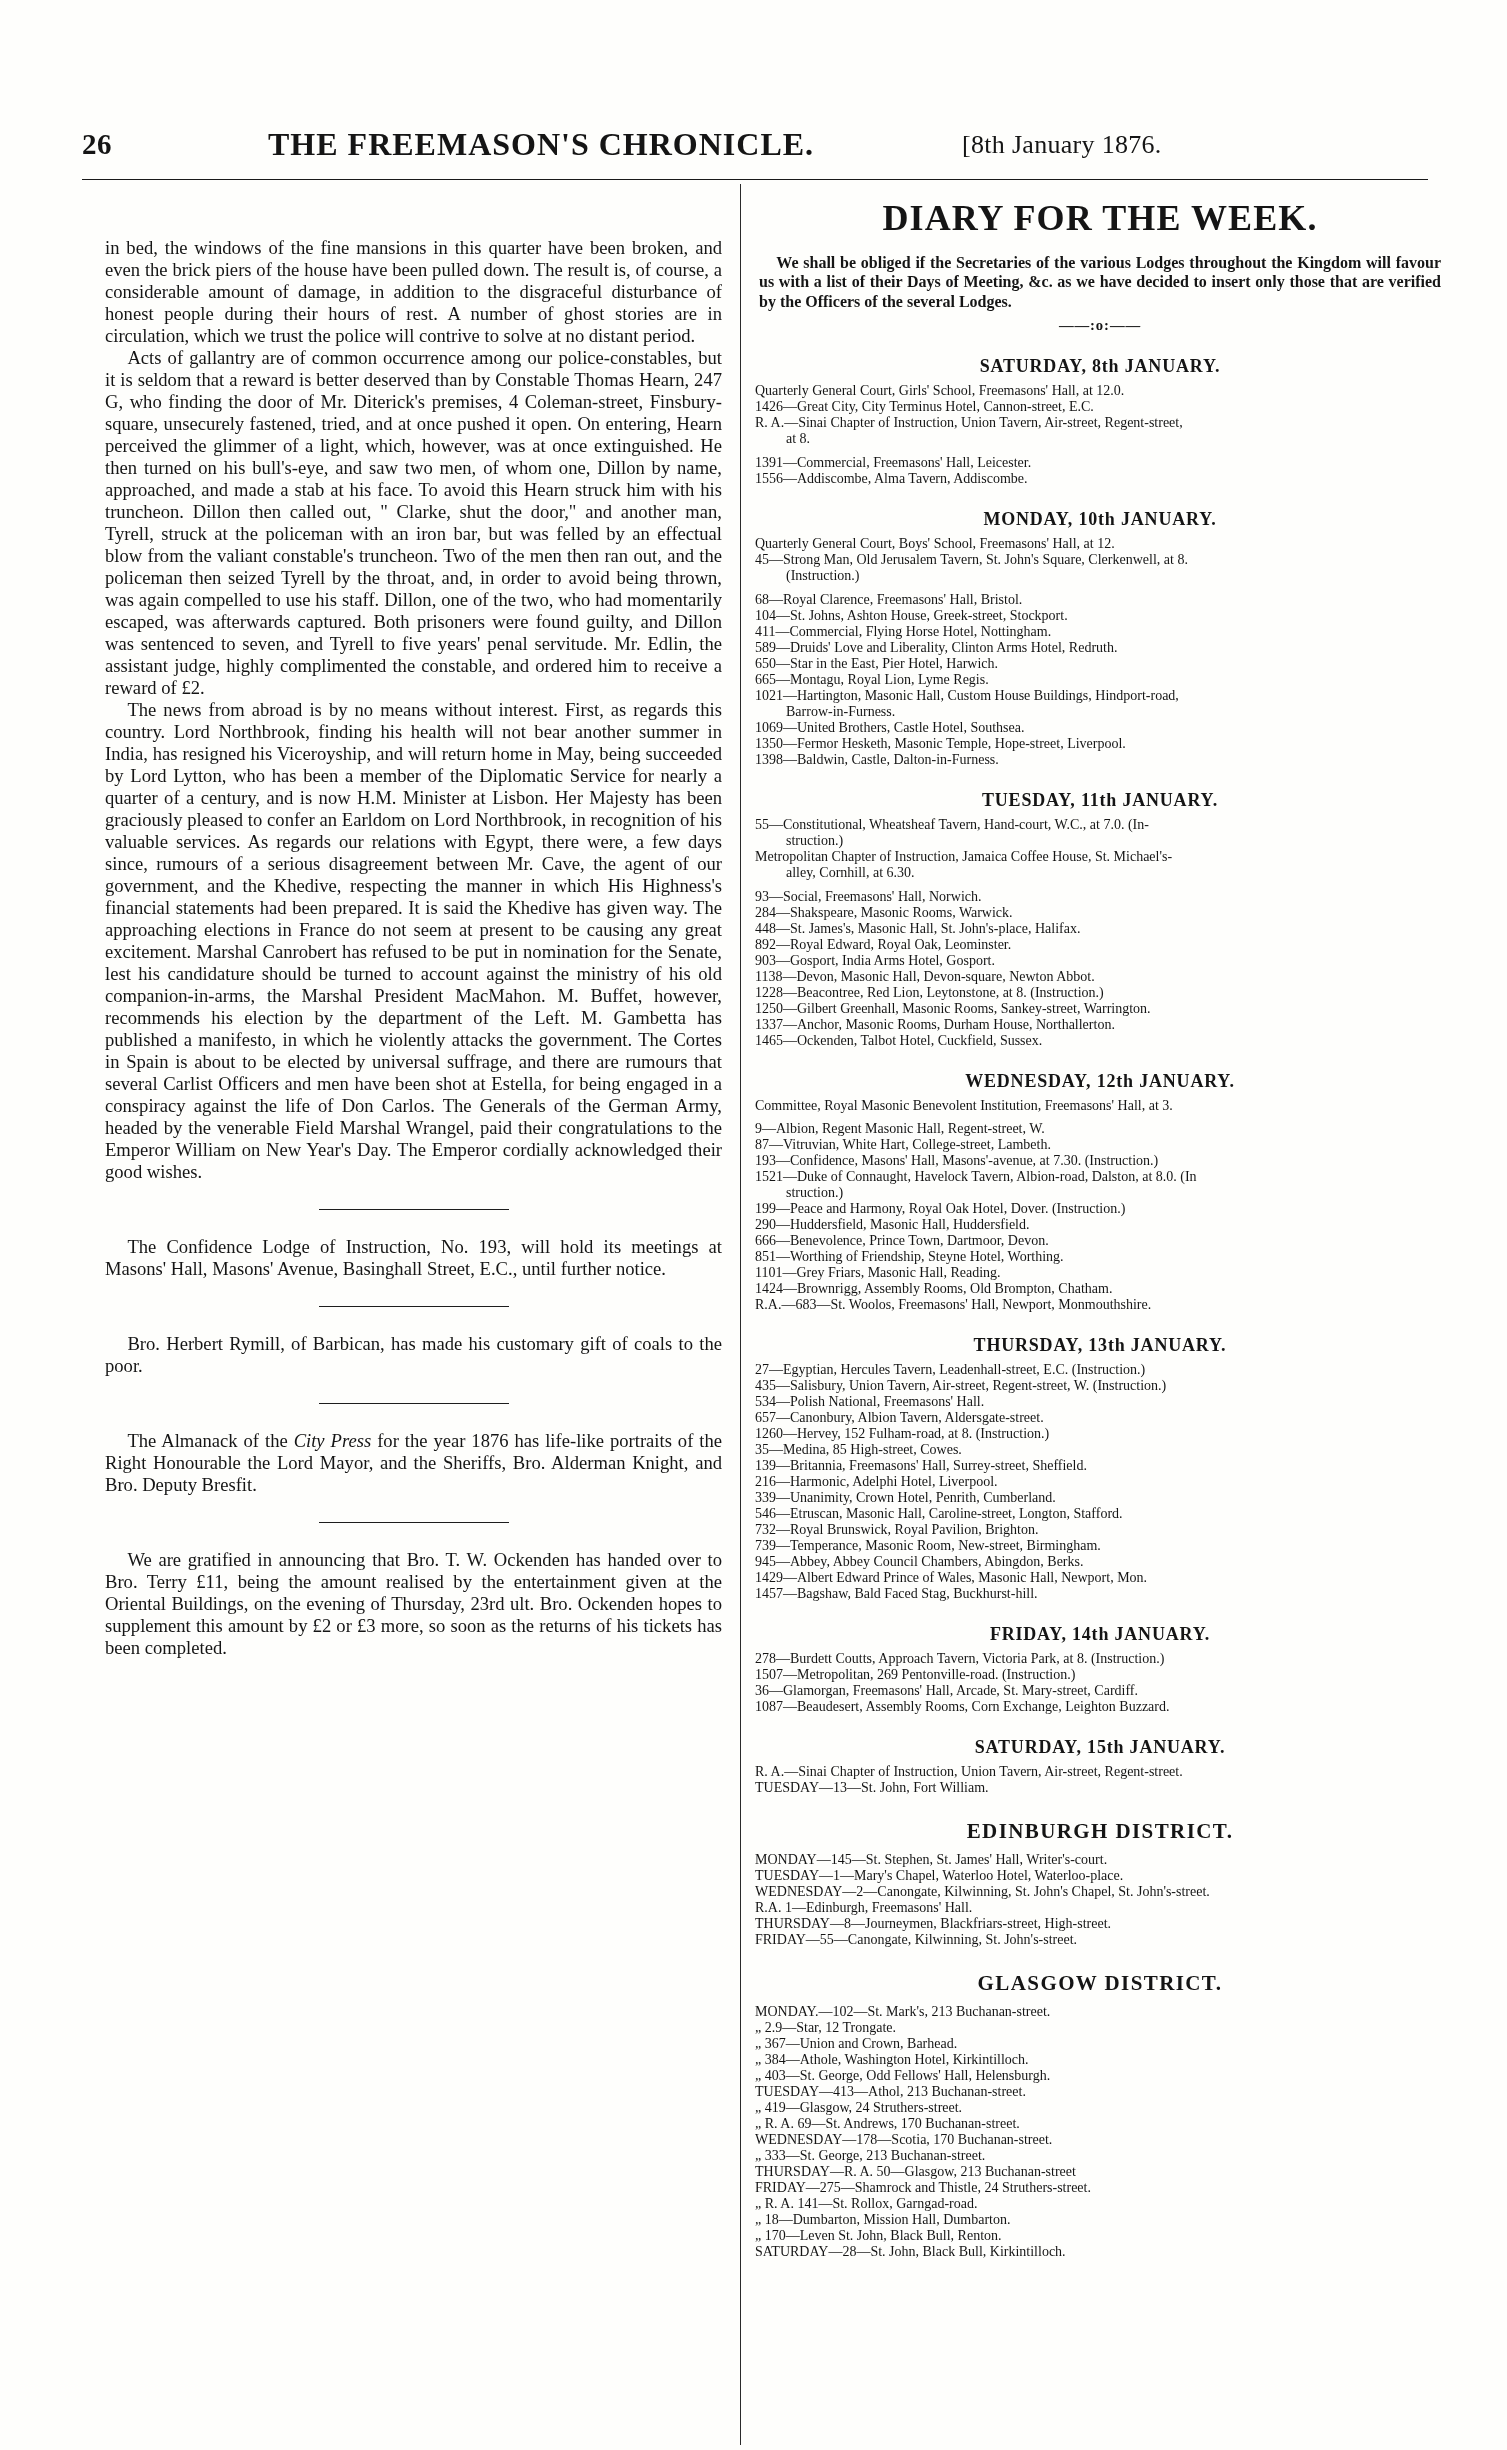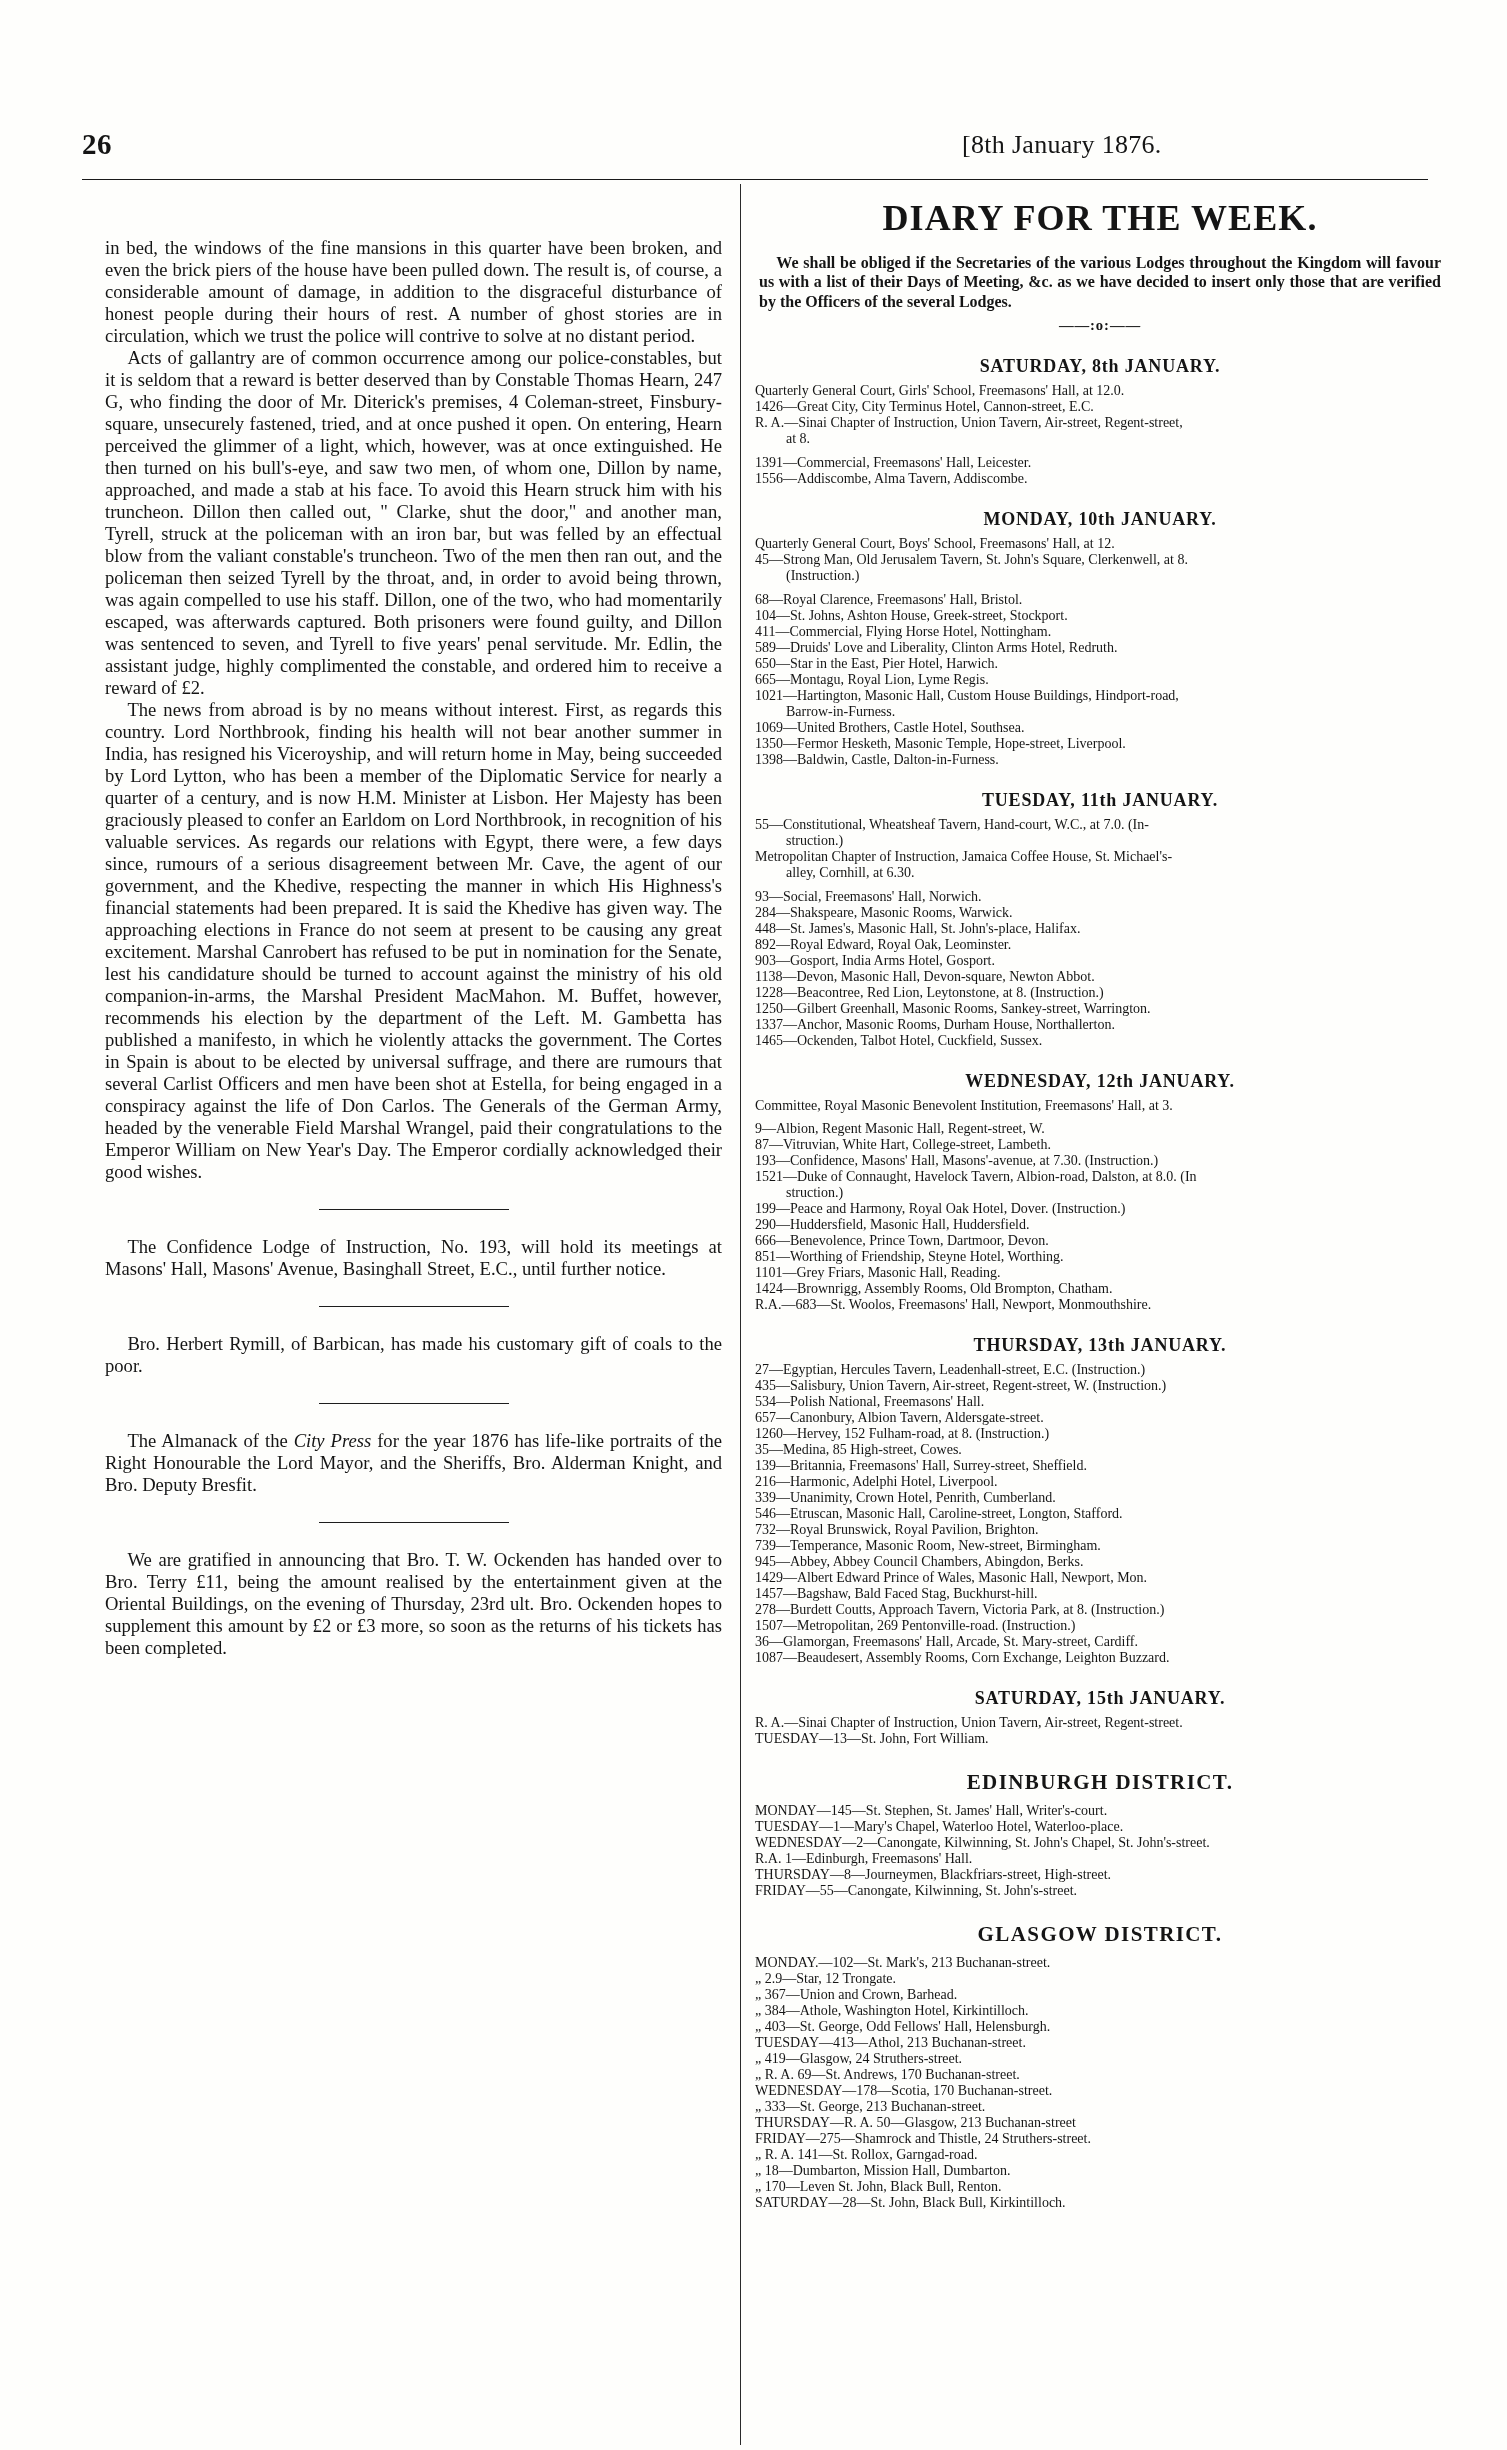--- a/index.html
+++ b/index.html
@@ -86,20 +86,21 @@
   .entry.blankline{height:7.8px;}
   .ital{font-style:italic;}
 </style>
 </head>
 <body>
 
 <div class="page">
 
   <div class="masthead">
     <span class="folio">26</span>
+    <span class="masthead-title">THE FREEMASON'S CHRONICLE.</span>
     <span class="masthead-date">[8th January 1876.</span>
   </div>
   <div class="rule-top"></div>
   <div class="col-divider"></div>
 
   <div class="col-left">
     <p class="noindent">in bed, the windows of the fine mansions in this quarter have been broken, and even the brick piers of the house have been pulled down. The result is, of course, a considerable amount of damage, in addition to the disgraceful disturbance of honest people during their hours of rest. A number of ghost stories are in circulation, which we trust the police will contrive to solve at no distant period.</p>
     <p>Acts of gallantry are of common occurrence among our police-constables, but it is seldom that a reward is better deserved than by Constable Thomas Hearn, 247 G, who finding the door of Mr. Diterick's premises, 4 Coleman-street, Finsbury-square, unsecurely fastened, tried, and at once pushed it open. On entering, Hearn perceived the glimmer of a light, which, however, was at once extinguished. He then turned on his bull's-eye, and saw two men, of whom one, Dillon by name, approached, and made a stab at his face. To avoid this Hearn struck him with his truncheon. Dillon then called out, " Clarke, shut the door," and another man, Tyrell, struck at the policeman with an iron bar, but was felled by an effectual blow from the valiant constable's truncheon. Two of the men then ran out, and the policeman then seized Tyrell by the throat, and, in order to avoid being thrown, was again compelled to use his staff. Dillon, one of the two, who had momentarily escaped, was afterwards captured. Both prisoners were found guilty, and Dillon was sentenced to seven, and Tyrell to five years' penal servitude. Mr. Edlin, the assistant judge, highly complimented the constable, and ordered him to receive a reward of £2.</p>
     <p>The news from abroad is by no means without interest. First, as regards this country. Lord Northbrook, finding his health will not bear another summer in India, has resigned his Viceroyship, and will return home in May, being succeeded by Lord Lytton, who has been a member of the Diplomatic Service for nearly a quarter of a century, and is now H.M. Minister at Lisbon. Her Majesty has been graciously pleased to confer an Earldom on Lord Northbrook, in recognition of his valuable services. As regards our relations with Egypt, there were, a few days since, rumours of a serious disagreement between Mr. Cave, the agent of our government, and the Khedive, respecting the manner in which His Highness's financial statements had been prepared. It is said the Khedive has given way. The approaching elections in France do not seem at present to be causing any great excitement. Marshal Canrobert has refused to be put in nomination for the Senate, lest his candidature should be turned to account against the ministry of his old companion-in-arms, the Marshal President MacMahon. M. Buffet, however, recommends his election by the department of the Left. M. Gambetta has published a manifesto, in which he violently attacks the government. The Cortes in Spain is about to be elected by universal suffrage, and there are rumours that several Carlist Officers and men have been shot at Estella, for being engaged in a conspiracy against the life of Don Carlos. The Generals of the German Army, headed by the venerable Field Marshal Wrangel, paid their congratulations to the Emperor William on New Year's Day. The Emperor cordially acknowledged their good wishes.</p>
 
@@ -196,20 +197,21 @@
           <div class="entry">139—Britannia, Freemasons' Hall, Surrey-street, Sheffield.</div>
           <div class="entry">216—Harmonic, Adelphi Hotel, Liverpool.</div>
           <div class="entry">339—Unanimity, Crown Hotel, Penrith, Cumberland.</div>
           <div class="entry">546—Etruscan, Masonic Hall, Caroline-street, Longton, Stafford.</div>
           <div class="entry">732—Royal Brunswick, Royal Pavilion, Brighton.</div>
           <div class="entry">739—Temperance, Masonic Room, New-street, Birmingham.</div>
           <div class="entry">945—Abbey, Abbey Council Chambers, Abingdon, Berks.</div>
           <div class="entry">1429—Albert Edward Prince of Wales, Masonic Hall, Newport, Mon.</div>
           <div class="entry">1457—Bagshaw, Bald Faced Stag, Buckhurst-hill.</div>
         </div>
+        <div class="day-head">FRIDAY, 14th JANUARY.</div>
         <div class="entries">
           <div class="entry">278—Burdett Coutts, Approach Tavern, Victoria Park, at 8.   (Instruction.)</div>
           <div class="entry">1507—Metropolitan, 269 Pentonville-road.   (Instruction.)</div>
           <div class="entry">36—Glamorgan, Freemasons' Hall, Arcade, St. Mary-street, Cardiff.</div>
           <div class="entry">1087—Beaudesert, Assembly Rooms, Corn Exchange, Leighton Buzzard.</div>
         </div>
         <div class="day-head">SATURDAY, 15th JANUARY.</div>
         <div class="entries">
           <div class="entry">R. A.—Sinai Chapter of Instruction, Union Tavern, Air-street, Regent-street.</div>
         </div>

